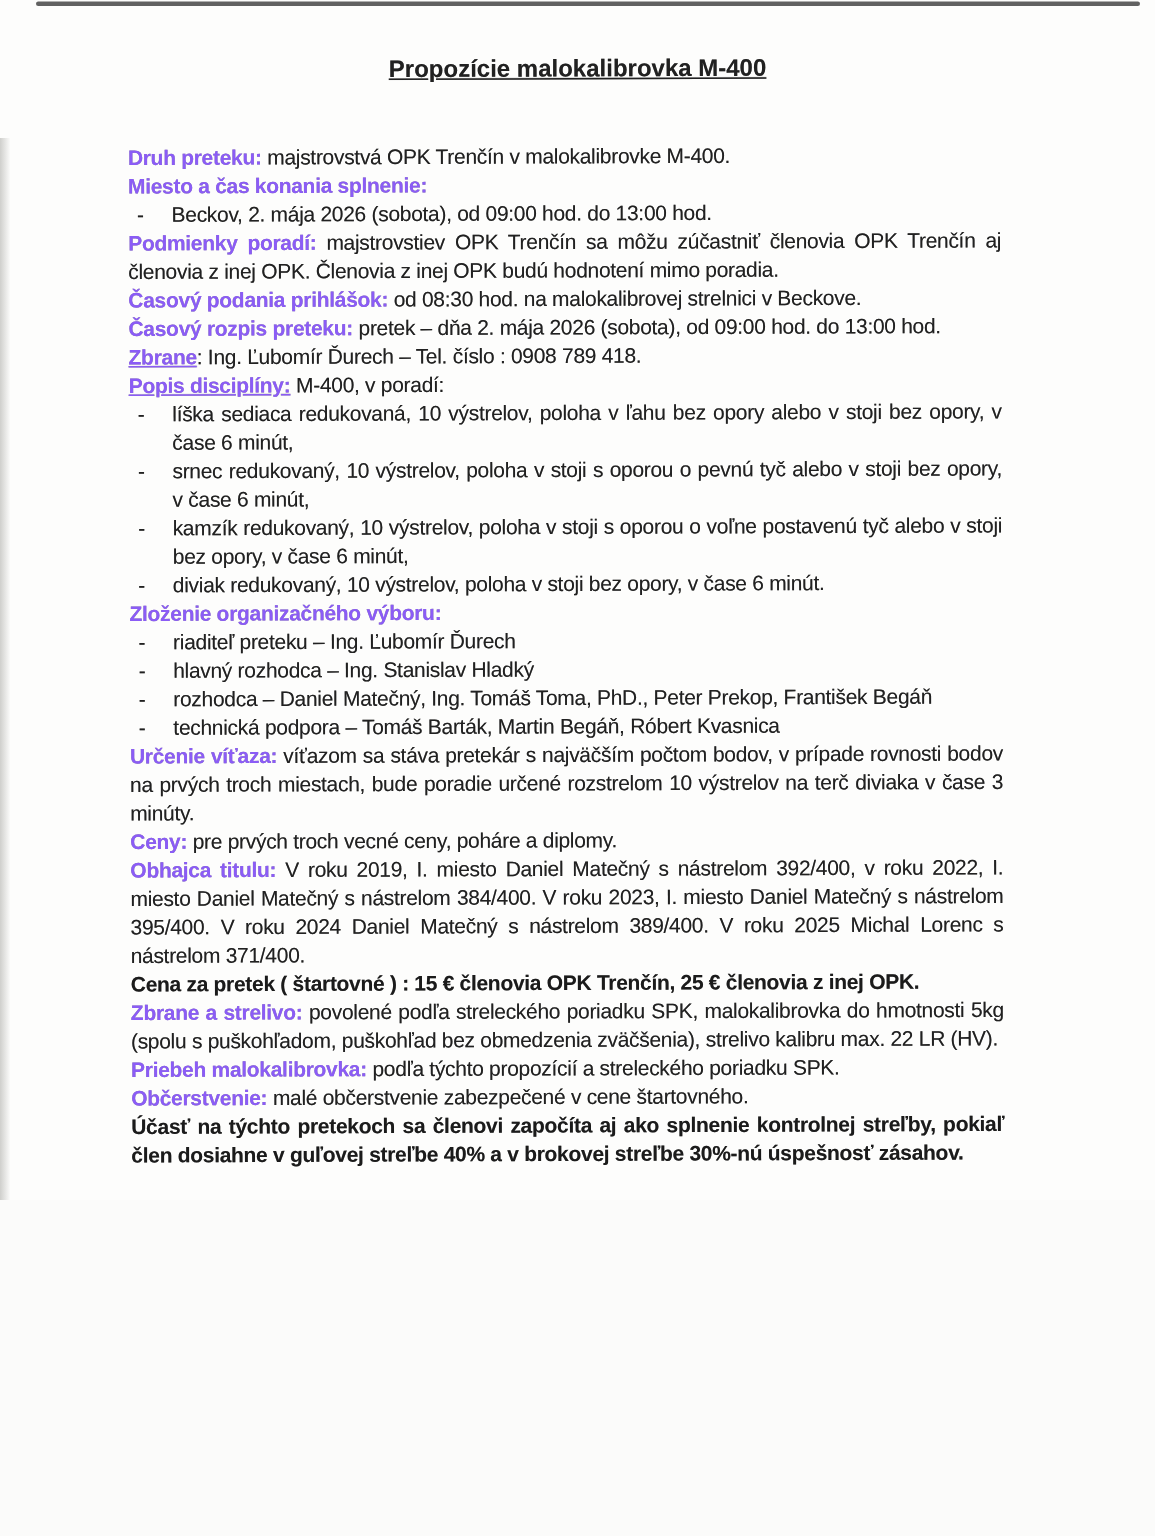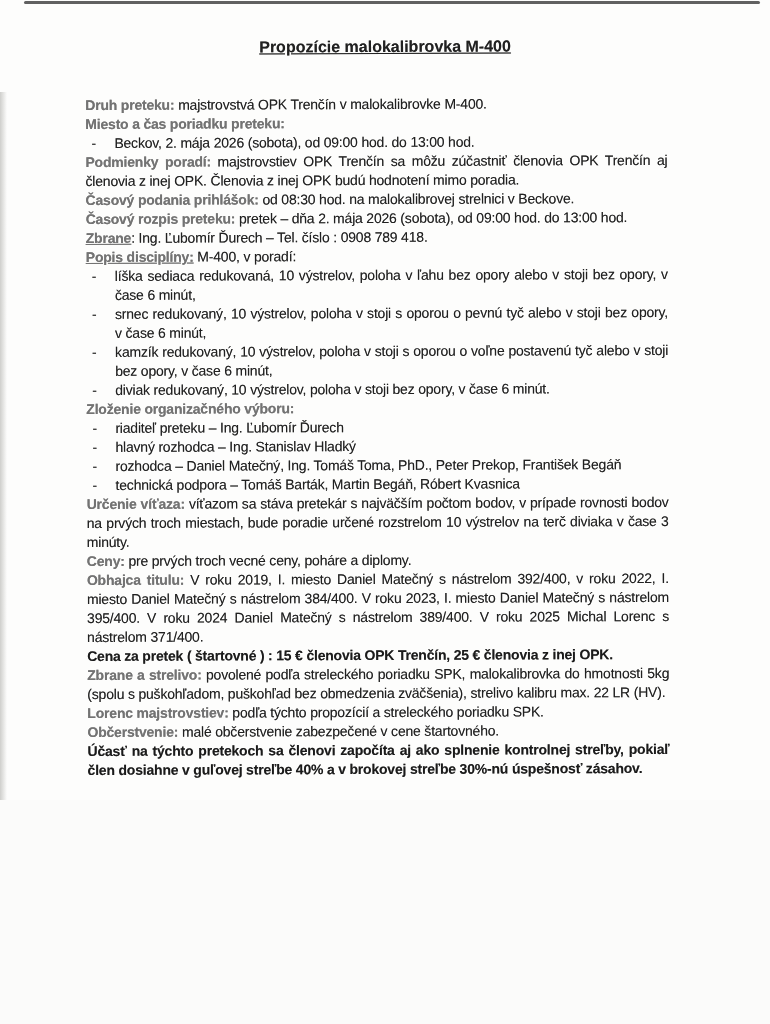--- a/index.html
+++ b/index.html
@@ -32,21 +32,21 @@
     text-shadow:0 0 .4px rgba(20,20,20,.45);
   }
   .title{
     margin:0 0 39px 0;
     font-size:16px;font-weight:bold;text-align:center;text-indent:18px;
     text-decoration:underline;
     letter-spacing:0;
   }
   p.para{margin:0;}
   .just{text-align:justify;}
-  b.lbl{font-weight:bold;color:#737373;}
+  b.lbl{font-weight:bold;color:#8b5cf6;}
   b.u{text-decoration:underline;}
   .bullet{display:flex;margin:0;}
   .dash{width:29px;flex:0 0 29px;padding-left:6px;box-sizing:border-box;}
   .btxt{flex:1;}
   .gap-s{margin-top:9px;}
   .gap-m{margin-top:19px;}
   .gap-l{margin-top:38px;}
   .gap-xs{margin-top:13px;}
   .bold{font-weight:bold;color:#1b1b1b;}
   .sig-row{display:flex;margin-top:73px;}
@@ -60,21 +60,21 @@
 <div class="page">
   <div class="scan-top-line"></div>
   <div class="scan-left-band"></div>
 
   <div class="content">
 
     <h1 class="title">Propozície malokalibrovka M-400</h1>
 
     <p class="para"><b class="lbl">Druh preteku:</b> <span>majstrovstvá OPK Trenčín v malokalibrovke M-400.</span></p>
 
-    <p class="para"><b class="lbl">Miesto a čas poriadku preteku:</b></p>
+    <p class="para"><b class="lbl">Miesto a čas konania splnenie:</b></p>
 
     <div class="bullet">
       <span class="dash">-</span>
       <span class="btxt">Beckov, 2. mája 2026 (sobota), od 09:00 hod. do 13:00 hod.</span>
     </div>
 
     <p class="para just"><b class="lbl">Podmienky poradí:</b> <span>majstrovstiev OPK Trenčín sa môžu zúčastniť členovia OPK Trenčín aj členovia z inej OPK. Členovia z inej OPK budú hodnotení mimo poradia.</span></p>
 
     <p class="para"><b class="lbl">Časový podania prihlášok:</b> <span>od 08:30 hod. na malokalibrovej strelnici v Beckove.</span></p>
 
@@ -127,21 +127,21 @@
     <p class="para just"><b class="lbl">Určenie víťaza:</b> <span>víťazom sa stáva pretekár s najväčším počtom bodov, v prípade rovnosti bodov na prvých troch miestach, bude poradie určené rozstrelom 10 výstrelov na terč diviaka v čase 3 minúty.</span></p>
 
     <p class="para"><b class="lbl">Ceny:</b> <span>pre prvých troch vecné ceny, poháre a diplomy.</span></p>
 
     <p class="para just"><b class="lbl">Obhajca titulu:</b> <span>V roku 2019, I. miesto Daniel Matečný s nástrelom 392/400, v roku 2022, I. miesto Daniel Matečný s nástrelom 384/400. V roku 2023, I. miesto Daniel Matečný s nástrelom 395/400. V roku 2024 Daniel Matečný s nástrelom 389/400. V roku 2025 Michal Lorenc s nástrelom 371/400.</span></p>
 
     <p class="para bold gap-m">Cena za pretek ( štartovné ) : 15 € členovia OPK Trenčín, 25 € členovia z inej OPK.</p>
 
     <p class="para just gap-l"><b class="lbl">Zbrane a strelivo:</b> <span>povolené podľa streleckého poriadku SPK, malokalibrovka do hmotnosti 5kg (spolu s puškohľadom, puškohľad bez obmedzenia zväčšenia), strelivo kalibru max. 22 LR (HV).</span></p>
 
-    <p class="para"><b class="lbl">Lorenc majstrovstiev:</b> <span>podľa týchto propozícií a streleckého poriadku SPK.</span></p>
+    <p class="para"><b class="lbl">Priebeh malokalibrovka:</b> <span>podľa týchto propozícií a streleckého poriadku SPK.</span></p>
 
     <p class="para"><b class="lbl">Občerstvenie:</b> <span>malé občerstvenie zabezpečené v cene štartovného.</span></p>
 
     <p class="para bold just gap-xs">Účasť na týchto pretekoch sa členovi započíta aj ako splnenie kontrolnej streľby, pokiaľ člen dosiahne v guľovej streľbe 40% a v brokovej streľbe 30%-nú úspešnosť zásahov.</p>
 
     <div class="sig-row">
       <div class="sig sig-left">
         <div>Ing. Róbert Minárik</div>
       </div>
       <div class="sig sig-right">

